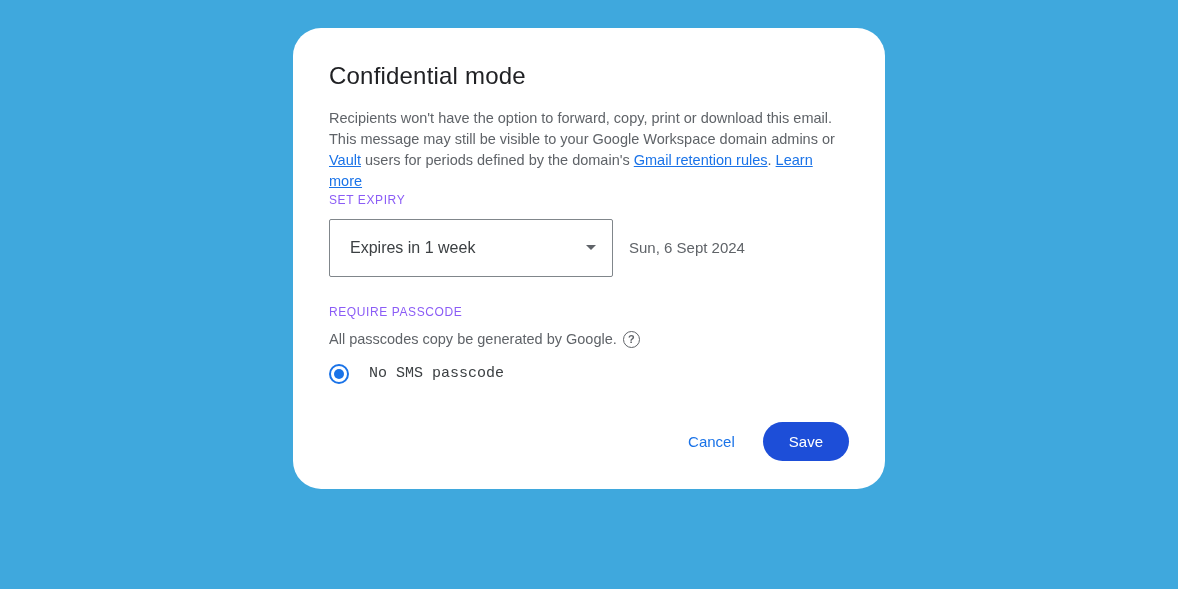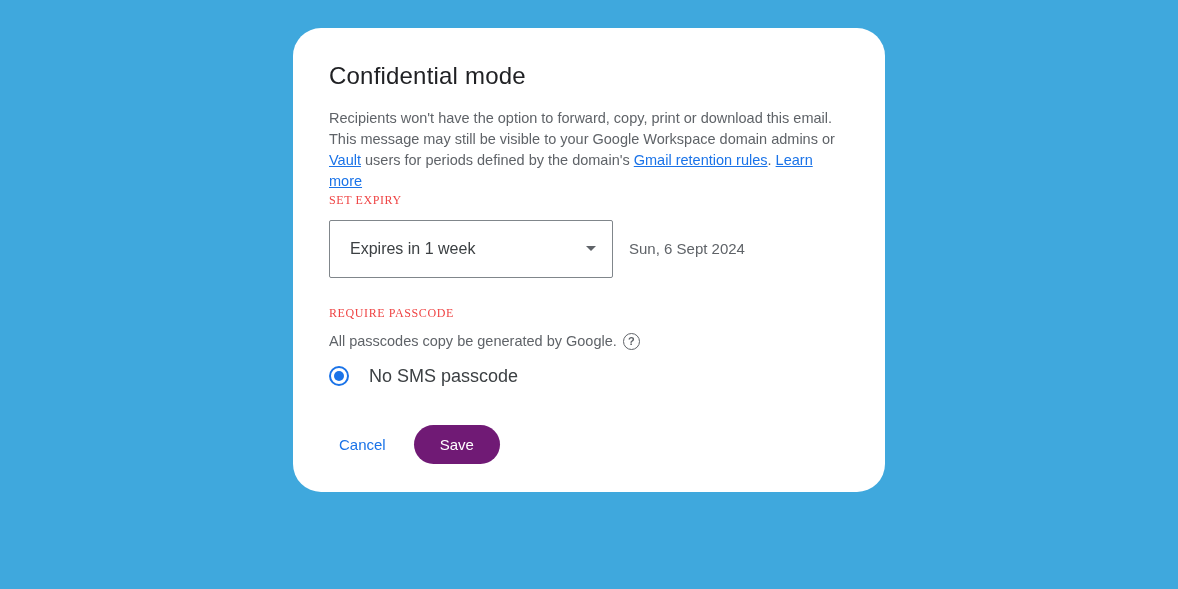--- a/index.html
+++ b/index.html
@@ -29,24 +29,23 @@
   }
   .desc {
     font-size: 14.5px;
     color: #5f6368;
     line-height: 1.46;
   }
   .desc a { color: #1a73e8; text-decoration: underline; }
   .section-label {
     font-size: 12px;
     letter-spacing: 0.6px;
-    color: #ef4444;
+    color: #8b5cf6;
     font-weight: 500;
     margin-bottom: 12px;
-    font-family: Liberation Serif, serif;
   }
   .expiry-row {
     display: flex;
     align-items: center;
     gap: 16px;
     margin-bottom: 28px;
   }
   .select {
     width: 284px;
     height: 58px;
@@ -107,37 +106,38 @@
   .radio.checked { border: 2px solid #1a73e8; }
   .radio.checked::after {
     content: "";
     position: absolute;
     left: 3px; top: 3px;
     width: 10px; height: 10px;
     background: #1a73e8;
     border-radius: 50%;
   }
   .radio.unchecked { border: 2px solid #5f6368; }
-  .radio-label { font-size: 18px; color: #3c4043; }
+  .radio-label { font-size: 15px; color: #3c4043; font-family: Liberation Mono, monospace; }
   .actions {
     display: flex;
+    justify-content: flex-end;
     align-items: center;
     gap: 18px;
   }
   .btn-cancel {
     background: none;
     border: none;
     color: #1a73e8;
     font-size: 15px;
     font-weight: 500;
     cursor: pointer;
     padding: 8px 10px;
   }
   .btn-save {
-    background: #701a75;
+    background: #1d4ed8;
     color: #fff;
     border: none;
     font-size: 15px;
     font-weight: 500;
     border-radius: 22px;
     padding: 11px 26px;
     cursor: pointer;
   }
 </style>
 </head>

